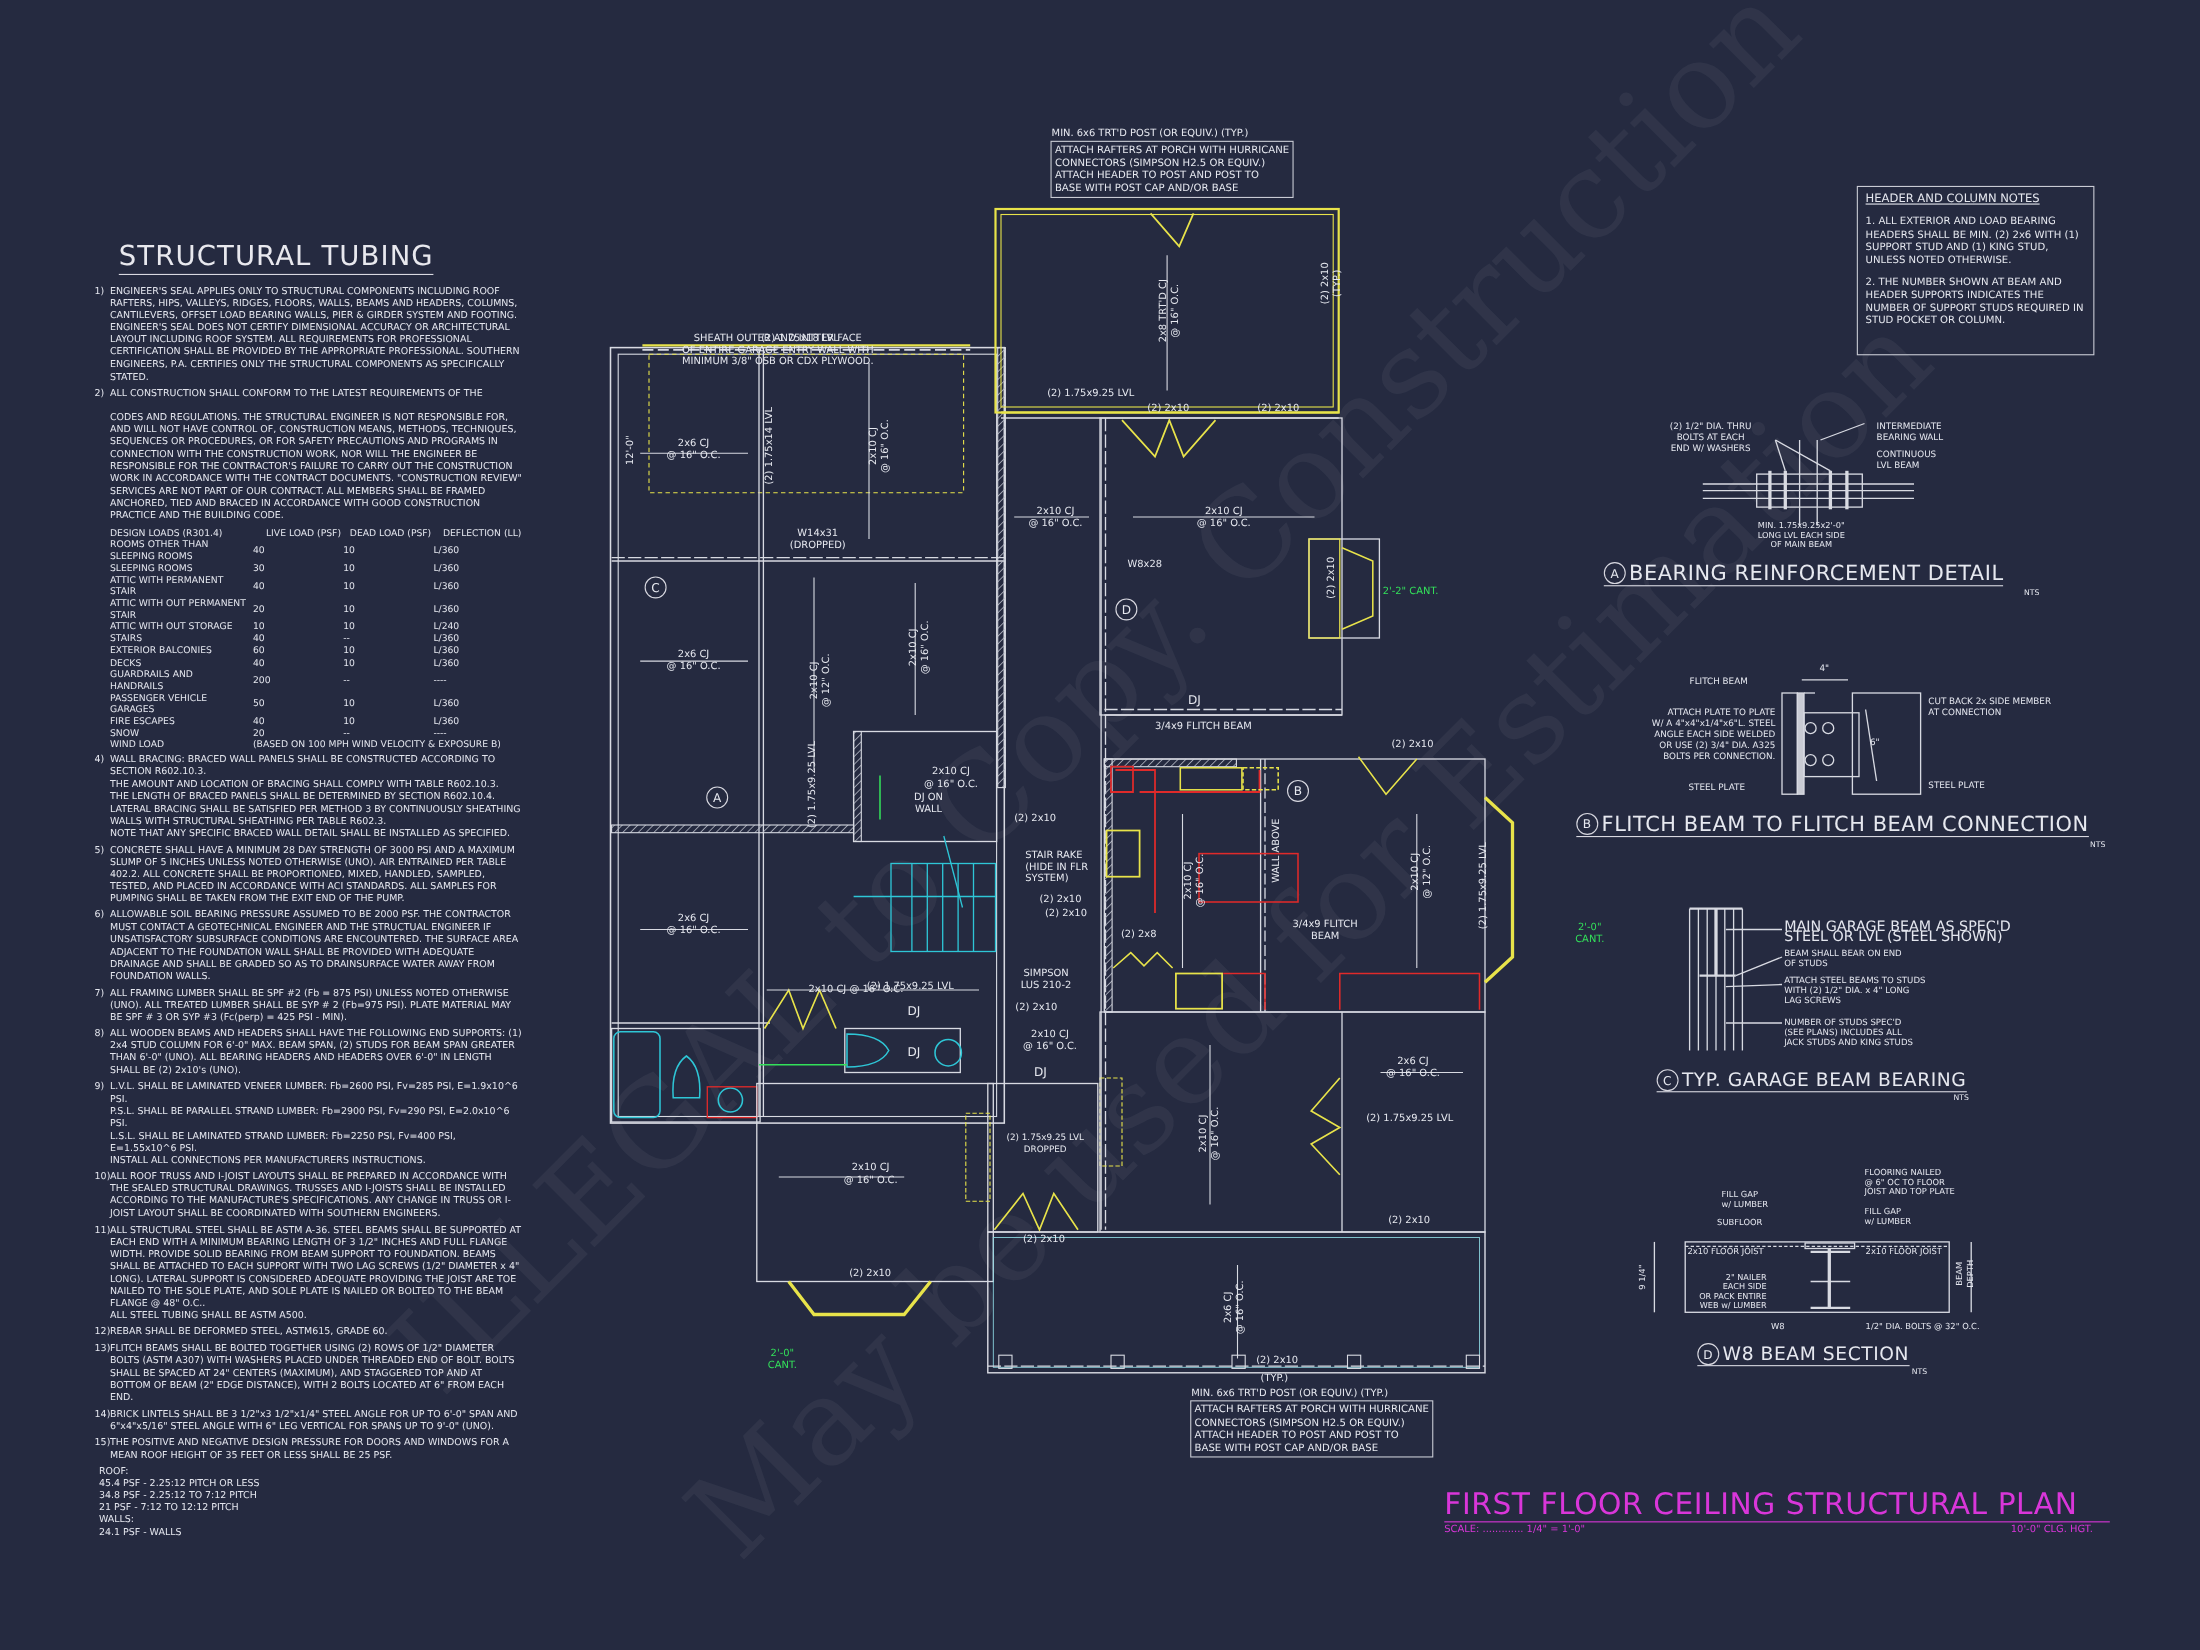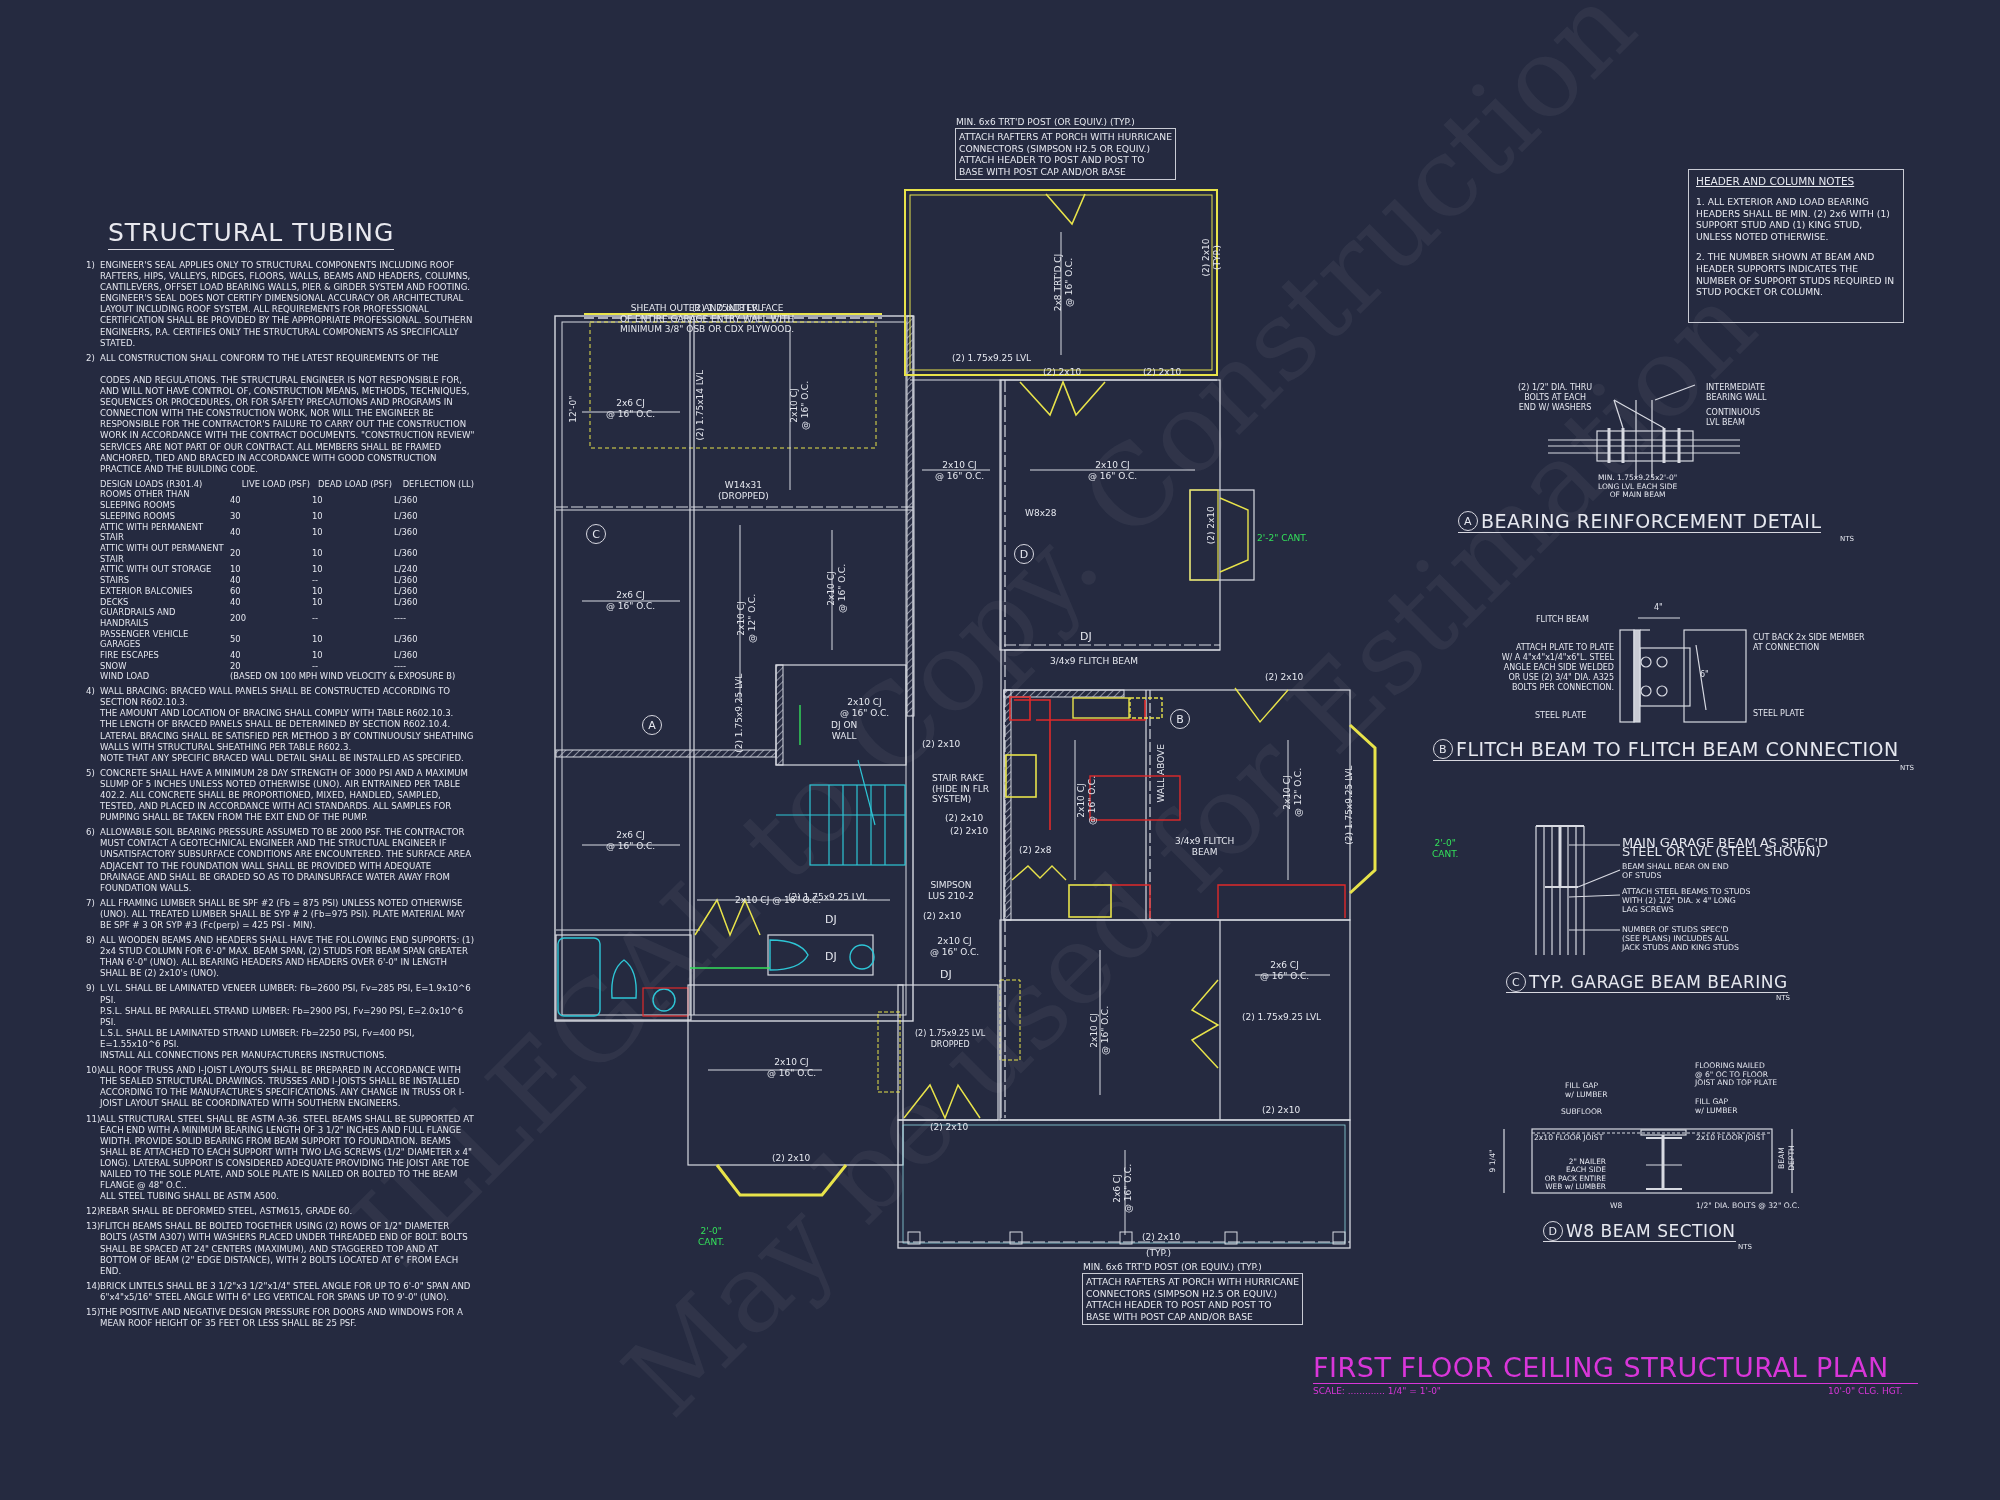--- a/index.html
+++ b/index.html
@@ -194,20 +194,26 @@
       </div>
       <div class="note">
         <span class="num">14)</span>
         <span class="body">BRICK LINTELS SHALL BE 3 1/2"x3 1/2"x1/4" STEEL ANGLE FOR UP TO 6'-0" SPAN AND 6"x4"x5/16" STEEL ANGLE WITH 6" LEG VERTICAL FOR SPANS UP TO 9'-0" (UNO).</span>
       </div>
       <div class="note">
         <span class="num">15)</span>
         <span class="body">THE POSITIVE AND NEGATIVE DESIGN PRESSURE FOR DOORS AND WINDOWS FOR A MEAN ROOF HEIGHT OF 35 FEET OR LESS SHALL BE 25 PSF.</span>
       </div>
     </div>
+  <div class="sub">ROOF:
+   45.4 PSF - 2.25:12 PITCH OR LESS
+   34.8 PSF - 2.25:12 TO 7:12 PITCH
+   21 PSF - 7:12 TO 12:12 PITCH
+WALLS:
+   24.1 PSF - WALLS</div>
 </div>
 
 <div class="abs hcn">
   <div class="t">HEADER AND COLUMN NOTES</div>
   <p>1. ALL EXTERIOR AND LOAD BEARING HEADERS SHALL BE MIN. (2) 2x6 WITH (1) SUPPORT STUD AND (1) KING STUD, UNLESS NOTED OTHERWISE.</p>
   <p>2. THE NUMBER SHOWN AT BEAM AND HEADER SUPPORTS INDICATES THE NUMBER OF SUPPORT STUDS REQUIRED IN STUD POCKET OR COLUMN.</p>
 </div>
 
 <svg width="2000" height="1500" viewBox="0 0 2000 1500">
   <defs>

